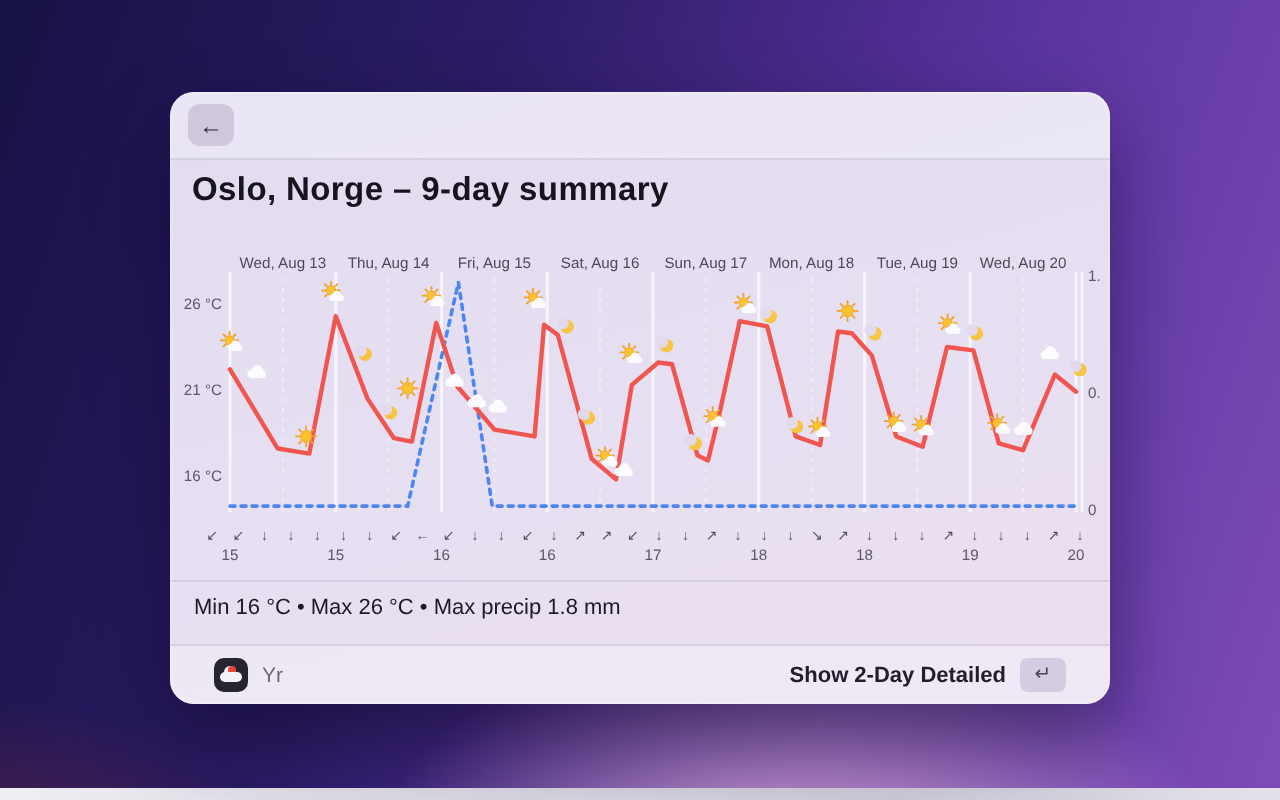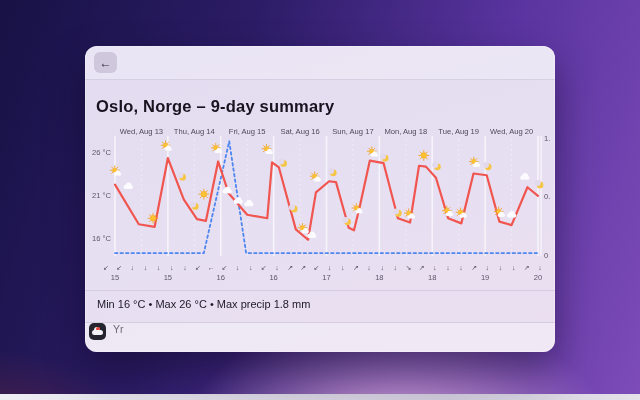--- a/index.html
+++ b/index.html
@@ -17,33 +17,33 @@
     position:absolute;left:85px;top:46px;width:470px;height:306px;
     border-radius:12px;overflow:hidden;
     background:linear-gradient(165deg,#e2dcf0 0%,#e6dff2 45%,#ebdff0 100%);
     box-shadow:0 18px 40px rgba(10,5,30,.45), 0 0 0 1px rgba(255,255,255,.25) inset;
   }
   .card-header{position:absolute;left:0;top:0;width:100%;height:33px;
     background:rgba(255,255,255,.25);border-bottom:1px solid rgba(120,110,150,.18);}
   .back-btn{position:absolute;left:9px;top:6px;width:23px;height:21px;border-radius:6px;
     background:#cfc8dd;border:none;display:flex;align-items:center;justify-content:center;
     font-size:12px;color:#2a2733;cursor:pointer;padding:0;}
-  .title{position:absolute;left:11px;top:51px;font-size:16.5px;font-weight:bold;
+  .title{position:absolute;left:11px;top:40px;font-size:16.5px;font-weight:bold;
     color:#17131f;letter-spacing:.2px;}
   .meteogram{position:absolute;left:0;top:0;width:470px;height:306px;}
   .axlbl{font-size:7.6px;fill:#5c5668;}
   .daylbl{font-size:7.6px;fill:#4e4959;}
   .wind{font-size:7px;fill:#565160;}
   .info-row{position:absolute;left:0;top:244px;width:100%;height:26px;
     border-top:1px solid rgba(120,110,150,.16);
     display:flex;align-items:center;padding-left:12px;box-sizing:border-box;
     font-size:11px;color:#1d1926;}
   .footer-bar{position:absolute;left:0;top:276px;width:100%;height:30px;
     background:rgba(255,255,255,.28);border-top:1px solid rgba(120,110,150,.22);
-    display:flex;padding:0 4px;box-sizing:border-box;}
+    display:flex;align-items:center;padding:0 22px;box-sizing:border-box;}
   .yr-logo{width:17px;height:17px;border-radius:5px;background:#26242e;position:relative;flex:0 0 auto;}
   .yr-logo .cloud{position:absolute;left:3px;top:7px;width:11px;height:5px;border-radius:3px;background:#f4f2f6;}
   .yr-logo .bump{position:absolute;left:5px;top:4px;width:6px;height:6px;border-radius:50%;background:#f4f2f6;}
   .yr-logo .red{position:absolute;left:7px;top:4px;width:4px;height:4px;border-radius:50%;background:#e8463c;}
   .provider-label{margin-left:7px;font-size:10.5px;color:#6d6878;}
   .footer-action{margin-left:auto;display:flex;align-items:center;gap:7px;cursor:pointer;
     background:none;border:none;padding:0;font-family:inherit;}
   .action-label{font-size:11px;font-weight:bold;color:#211d2b;}
   .return-key{width:23px;height:17px;border-radius:4px;background:#d4cde1;
     display:flex;align-items:center;justify-content:center;font-size:10px;color:#4a4554;}
@@ -460,14 +460,20 @@
     <span>Min 16 °C • Max 26 °C • Max precip 1.8 mm</span>
   </div>
 
   <div class="footer-bar">
     <span class="yr-logo">
       <span class="bump"></span>
       <span class="red"></span>
       <span class="cloud"></span>
     </span>
     <span class="provider-label">Yr</span>
+    <button class="footer-action">
+      <span class="action-label">Show 2-Day Detailed</span>
+      <span class="return-key">
+        <span>↵</span>
+      </span>
+    </button>
   </div>
 </div>
 
 </body></html>

